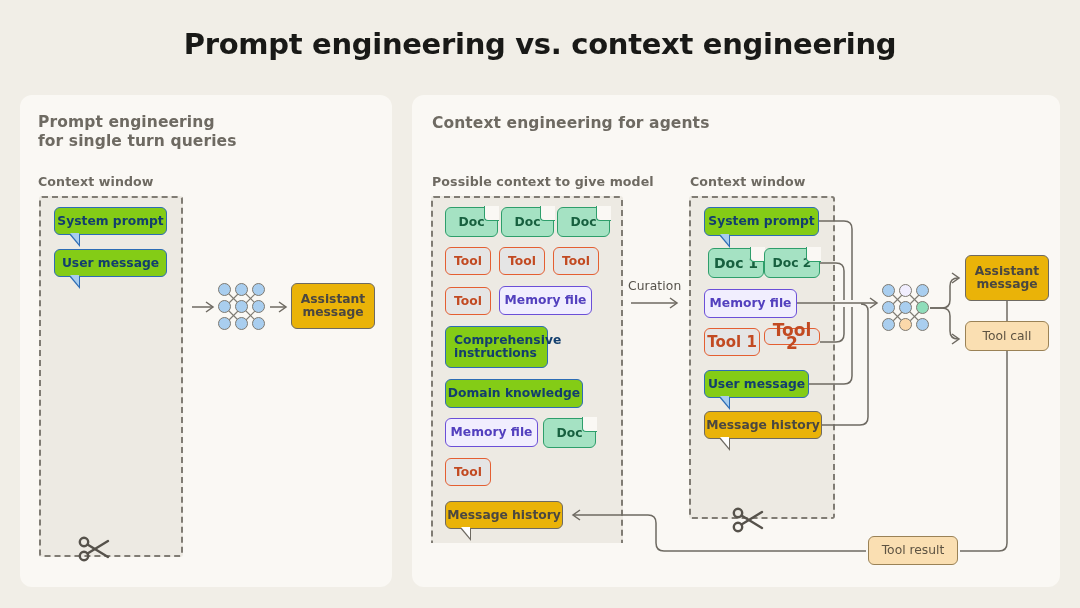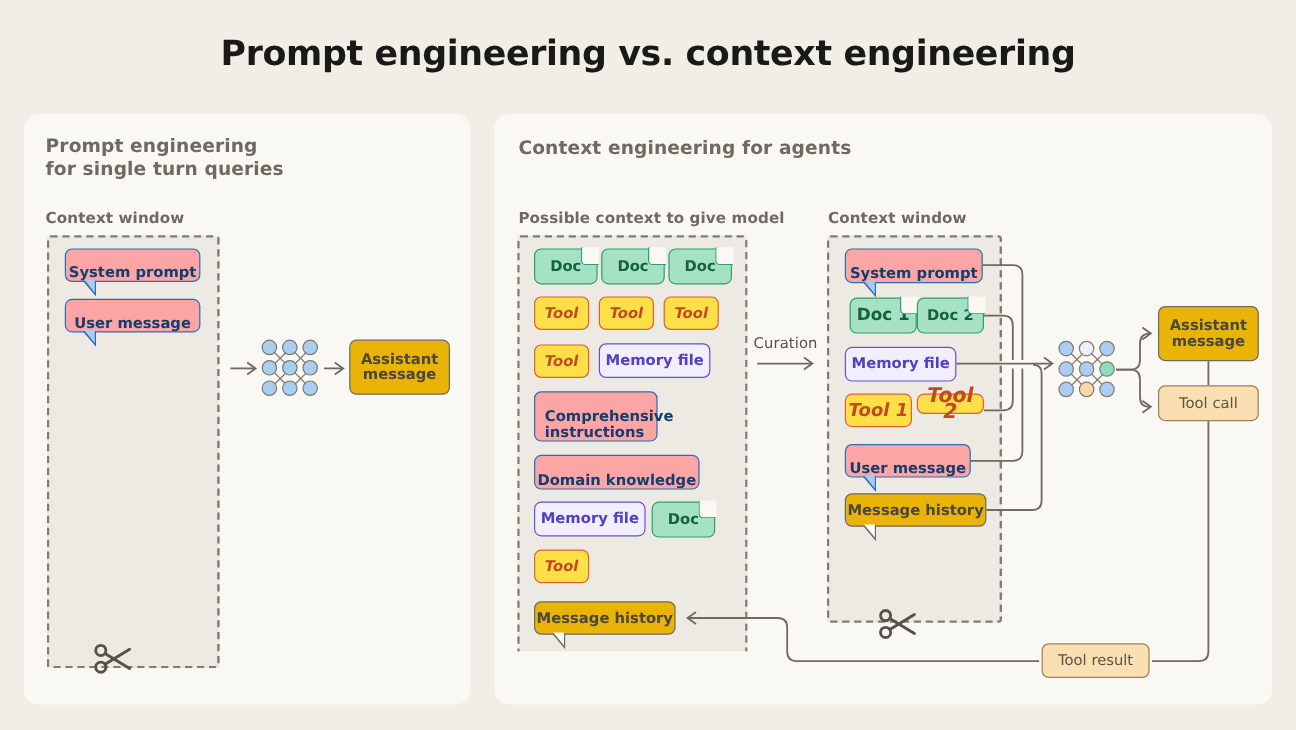--- a/index.html
+++ b/index.html
@@ -59,23 +59,23 @@
   .chip {
     position: absolute;
     display: flex; align-items: center; justify-content: center;
     text-align: center;
     border-radius: 6px;
     border: 1.6px solid;
     font-weight: bold;
     line-height: 13px;
     white-space: pre-line;
   }
-  .chip.blue   { background: #fca5a5; border-color: #2D6CB5; color: #123E6E; align-items: flex-end; }
+  .chip.blue   { background: #84cc16; border-color: #2D6CB5; color: #123E6E; }
   .chip.green  { background: #A5E2C3; border-color: #2E9E6B; color: #17603F; }
-  .chip.orange { background: #fde047; border-color: #E45F32; color: #C24A22; font-style: italic; }
+  .chip.orange { background: #e5e5e5; border-color: #E45F32; color: #C24A22; }
   .chip.purple { background: #F1EEFE; border-color: #6B4FD8; color: #5340BE; }
   .chip.white  { background: #eab308; border-color: #6E6A62; color: #4A4741; font-weight: bold;}
   .chip.tan    { background: #FADFB2; border-color: #9A8256; color: #5D5342; font-weight: normal;}
 
   
   .bubble::after, .bubble::before {
     content: ""; position: absolute; width: 0; height: 0;
   }
   .bubble::before {
     left: 14px; bottom: -13px;

